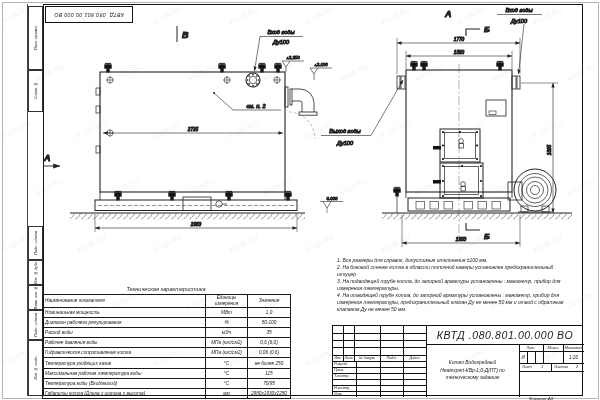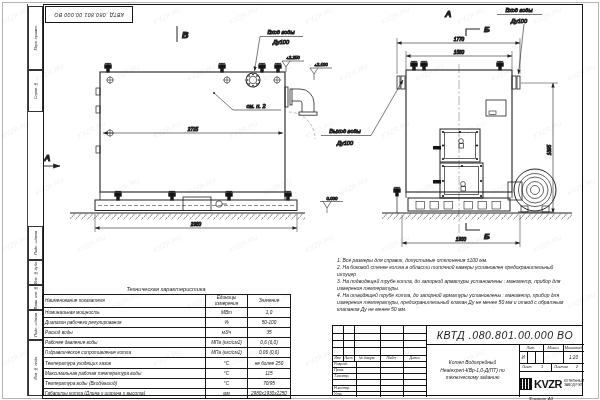--- a/index.html
+++ b/index.html
@@ -513,25 +513,17 @@
     <div class="txt cellc" style="left:210px;top:18px;width:20px;height:7px;">Масса</div>
     <div class="txt cellc" style="left:230px;top:18px;width:21px;height:7px;">Масштаб</div>
     <div class="txt cellc" style="left:186px;top:25px;width:8px;height:12px;font-size:4.5px;">И</div>
     <div class="txt cellc" style="left:230px;top:25px;width:21px;height:12px;font-size:4.6px;">1:20</div>
 
     <div class="txt" style="left:189px;top:39px;">Лист</div>
     <div class="txt" style="left:208px;top:39px;">1</div>
     <div class="txt" style="left:221px;top:39px;">Листов</div>
     <div class="txt" style="left:243px;top:39px;">2</div>
 
-    <div class="logo">
-      <div class="mark"></div>
-      <span class="kv">KVZR</span>
-      <span class="sub">
-        <span style="display:block;">КОТЕЛЬНЫЙ</span>
-        <span style="display:block;">ЗАВОД РЭП</span>
-      </span>
-    </div>
   </div>
 
   <div class="abs fmt">Формат  А3</div>
 
 </div>
 
 </body></html>

